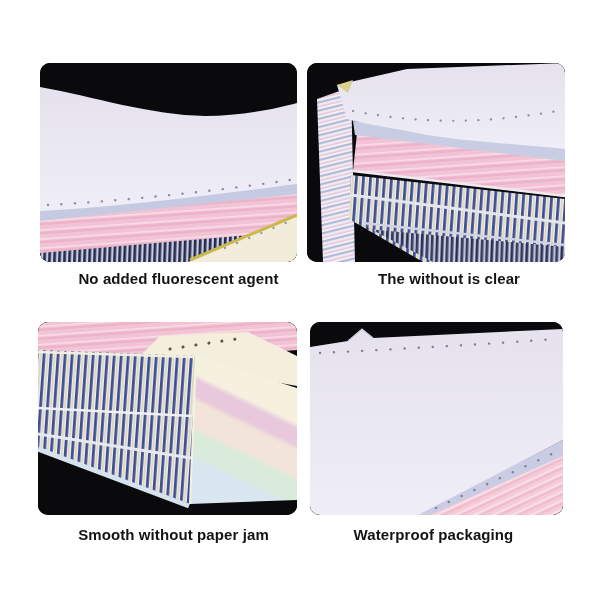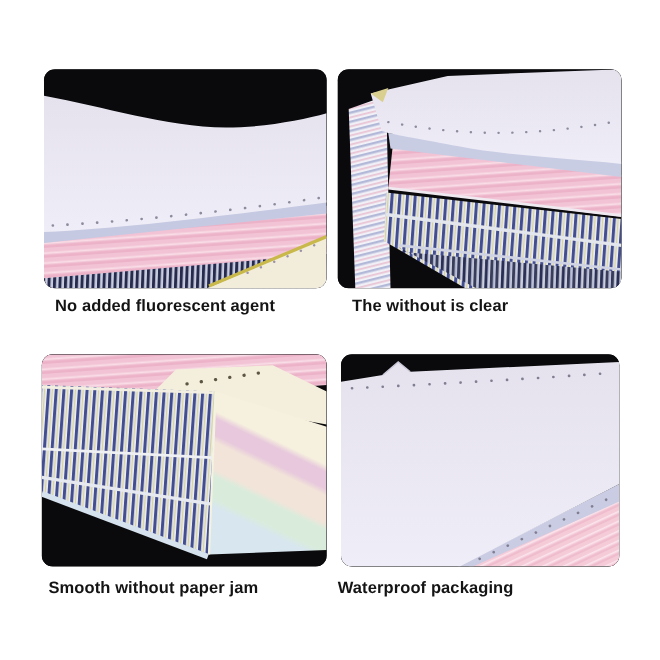--- a/index.html
+++ b/index.html
@@ -8,21 +8,21 @@
     font-family:"Liberation Sans", sans-serif;
     position:relative;overflow:hidden;
   }
   .stage{position:absolute;left:0;top:0;width:600px;height:600px;}
   .photo{
     position:absolute;border-radius:10px;overflow:hidden;
     background:#0a0a0c;
   }
   .photo svg{display:block;width:100%;height:100%;}
   .caption{
-    position:absolute;
+    position:absolute;text-align:center;
     font-weight:bold;font-size:15px;line-height:18px;color:#141414;
     letter-spacing:0.1px;white-space:nowrap;
   }
   #photo-1{left:40px;top:63px;width:257px;height:199px;}
   #photo-2{left:307px;top:63px;width:258px;height:199px;}
   #photo-3{left:38px;top:322px;width:259px;height:193px;}
   #photo-4{left:310px;top:322px;width:253px;height:193px;}
   #cap-1{left:50px;top:270px;width:257px;}
   #cap-2{left:320px;top:270px;width:258px;}
   #cap-3{left:44px;top:526px;width:259px;}

